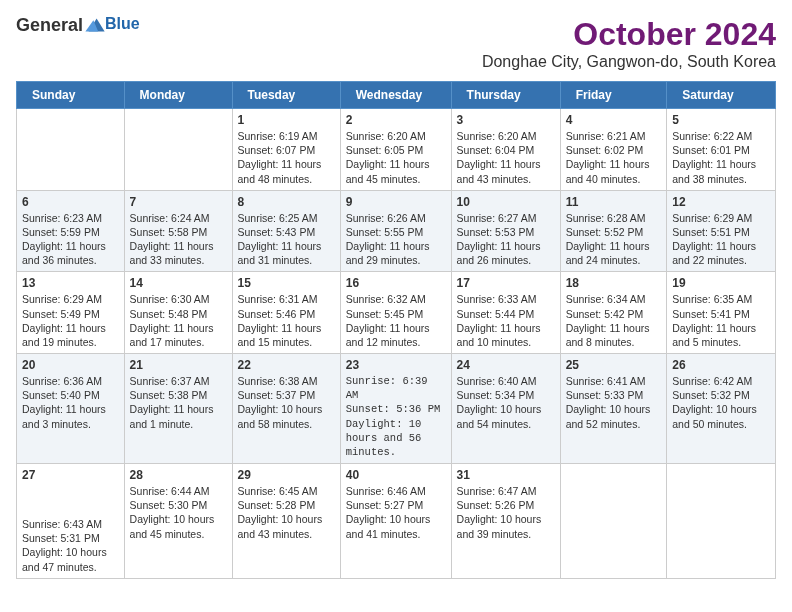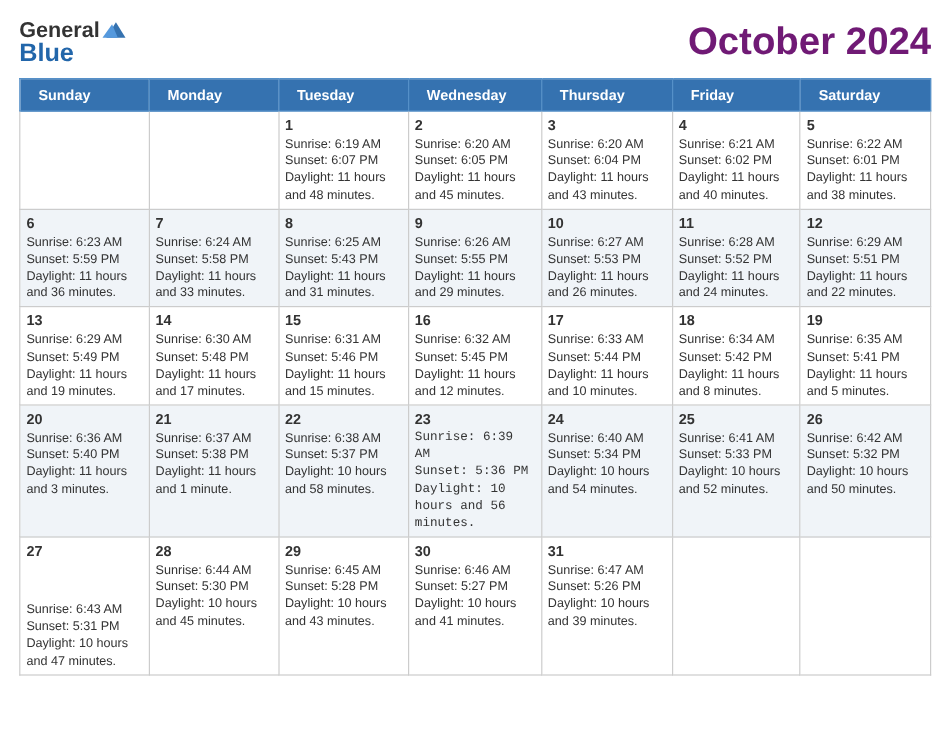--- a/index.html
+++ b/index.html
@@ -11,31 +11,31 @@
       padding: 16px;
     }
     .header-area {
       display: flex;
       justify-content: space-between;
       align-items: flex-start;
       margin-bottom: 10px;
     }
     .logo {
       display: flex;
-      flex-direction: column;
+      flex-direction: row;
       align-items: flex-start;
     }
     .logo-text-general {
       font-size: 18px;
       font-weight: bold;
       color: #333;
       line-height: 1;
     }
     .logo-text-blue {
-      font-size: 21px;
+      font-size: 16px;
       font-weight: bold;
       color: #2266aa;
       line-height: 1;
       text-align: center;
     }
     .logo-icon {
       width: 20px;
       height: 16px;
       margin-left: 2px;
     }
@@ -111,20 +111,21 @@
       <span class="logo-text-general">General</span>
       <svg class="logo-icon" viewBox="0 0 24 20" xmlns="http://www.w3.org/2000/svg">
         <polygon points="4,18 14,2 24,18" fill="#3572b0"></polygon>
         <polygon points="0,18 10,4 16,18" fill="#5599dd"></polygon>
       </svg>
     </div>
     <span class="logo-text-blue">Blue</span>
   </div>
   <div class="title-area">
     <div class="calendar-title">October 2024</div>
+    <div class="calendar-subtitle">Donghae City, Gangwon-do, South Korea</div>
   </div>
 </div>
 
 <table>
   <thead>
     <tr>
     <th>Sunday</th>
         <th>Monday</th>
         <th>Tuesday</th>
         <th>Wednesday</th>
@@ -313,21 +314,21 @@
 Sunset: 5:30 PM
 Daylight: 10 hours and 45 minutes.</div>
         </td>
         <td>
           <span class="day-number">29</span>
           <div class="day-info" style="white-space: pre-line;">Sunrise: 6:45 AM
 Sunset: 5:28 PM
 Daylight: 10 hours and 43 minutes.</div>
         </td>
         <td>
-          <span class="day-number">30</span>
+          <span class="day-number">40</span>
           <div class="day-info" style="white-space: pre-line;">Sunrise: 6:46 AM
 Sunset: 5:27 PM
 Daylight: 10 hours and 41 minutes.</div>
         </td>
         <td>
           <span class="day-number">31</span>
           <div class="day-info" style="white-space: pre-line;">Sunrise: 6:47 AM
 Sunset: 5:26 PM
 Daylight: 10 hours and 39 minutes.</div>
         </td>

